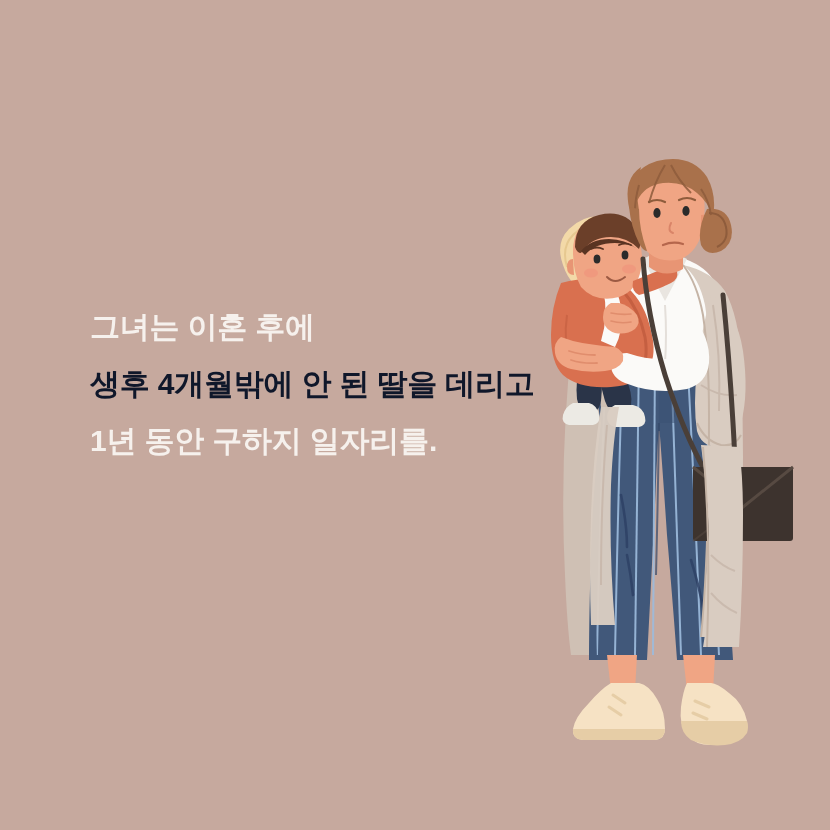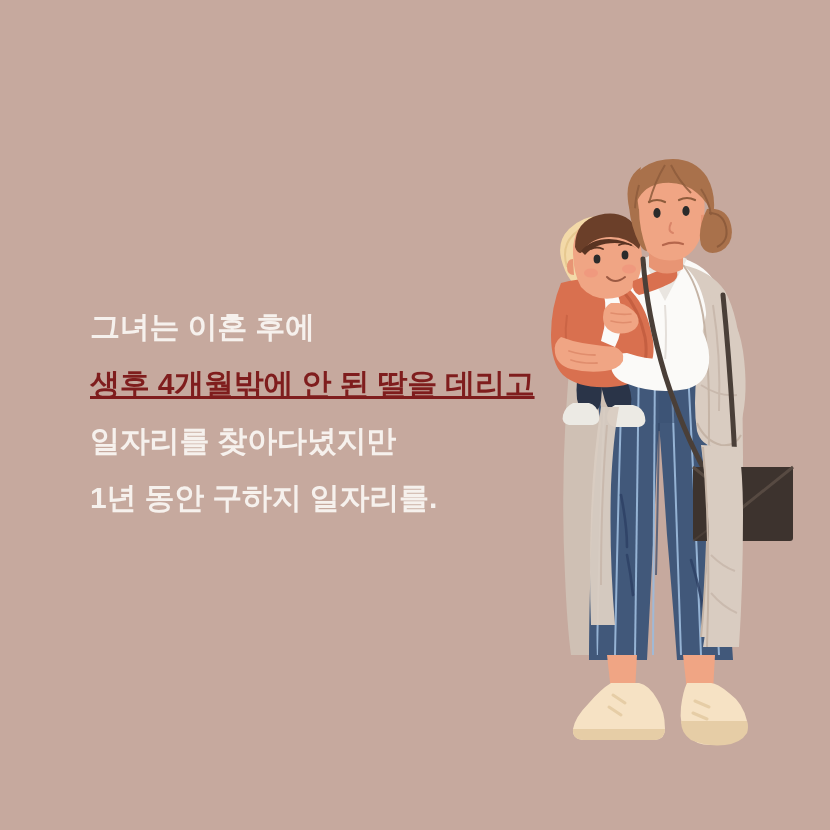--- a/index.html
+++ b/index.html
@@ -266,18 +266,17 @@
           <path d="M196 438 Q208 452 222 458"></path>
         </g>
         <path d="M188 292 Q196 380 192 492" stroke="#c5b4a6" stroke-width="2" fill="none"></path>
       </g>
 
     </svg>
   </div>
 
   <div id="caption">
     <div class="line" style="color: rgb(246, 241, 237);">그녀는 이혼 후에</div>
-    <div class="line" style="color: #7f1d1d; text-decoration: underline;">생후 4개월밖에 안 된 딸을 데리고</div>
-    <div class="line" style="color: rgb(246, 241, 237);">일자리를 찾아다녔지만</div>
+    <div class="line" style="color: #0f172a;">생후 4개월밖에 안 된 딸을 데리고</div>
     <div class="line" style="color: rgb(246, 241, 237);">1년 동안 구하지 일자리를.</div>
   </div>
 
 </div>
 
 </body></html>

